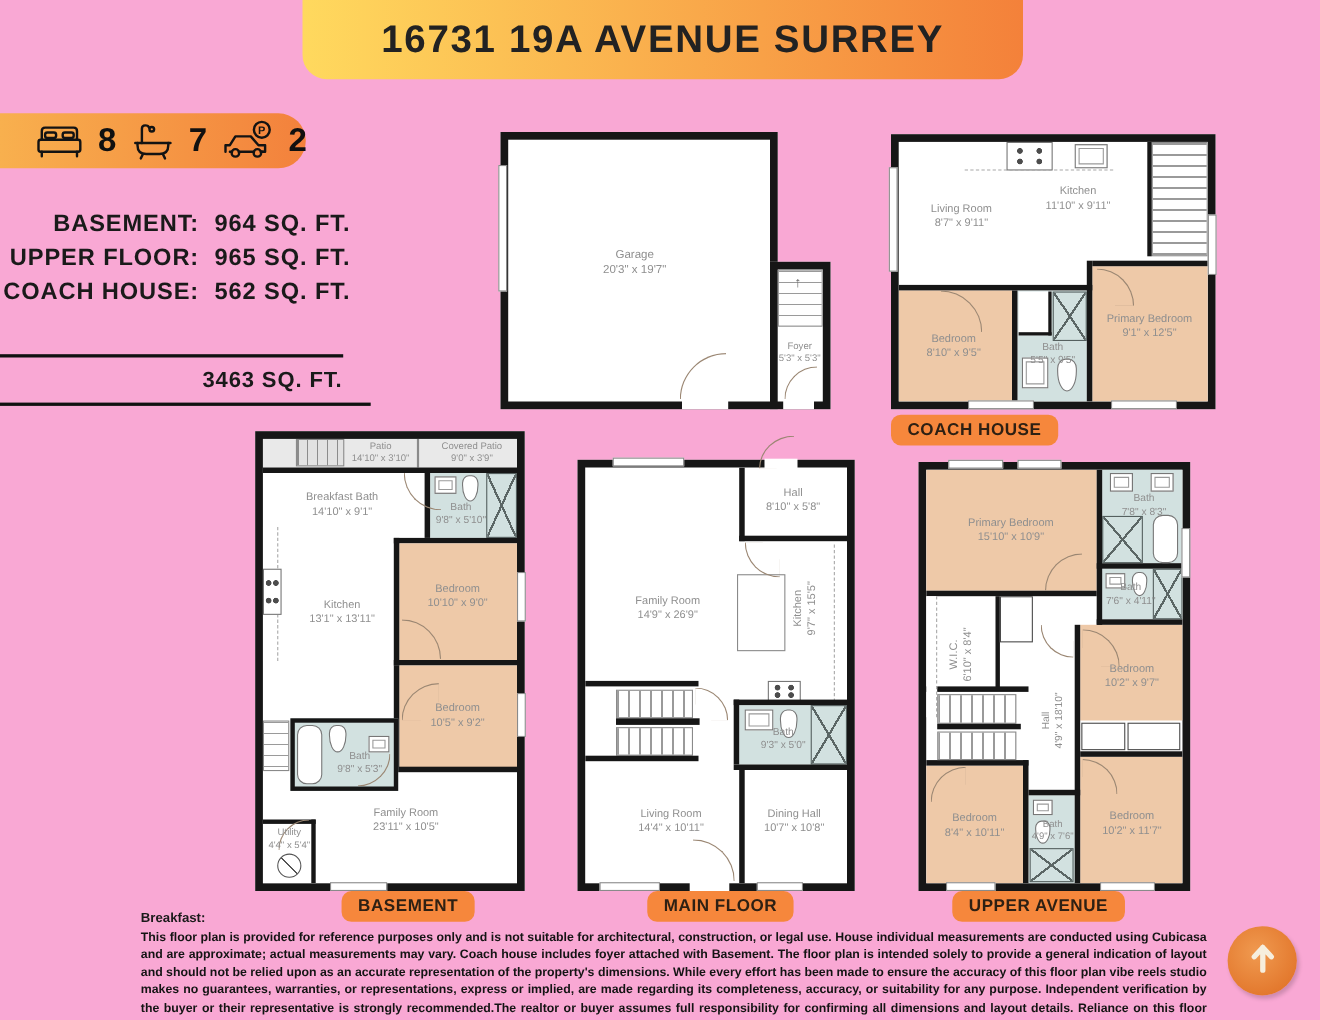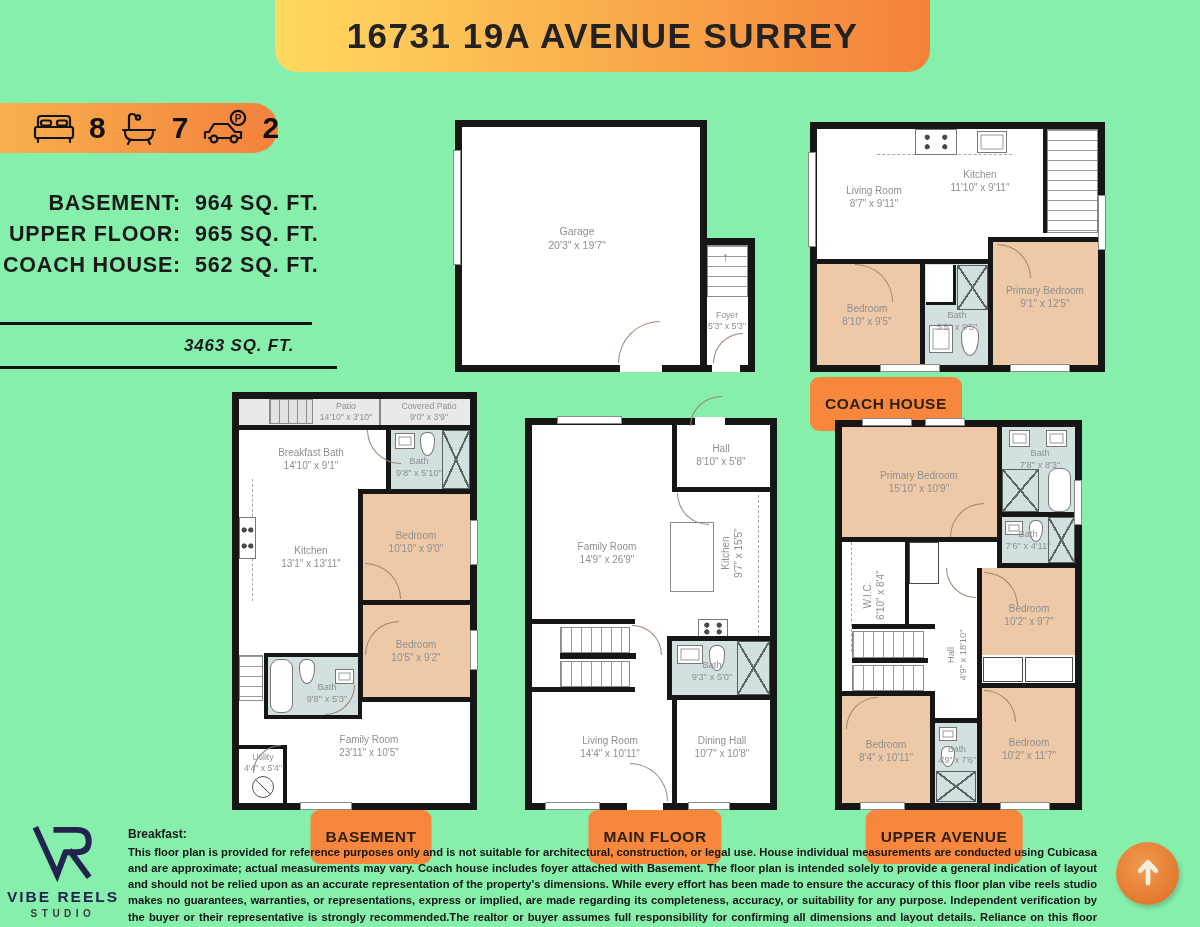--- a/index.html
+++ b/index.html
@@ -1,16 +1,16 @@
 <!DOCTYPE html>
 <html><head>
 <meta charset="utf-8">
 <style>
   html,body{margin:0;padding:0;background:#fff;}
-  #page{position:relative;width:1200px;height:927px;background:#86efac;overflow:hidden;
+  #page{position:relative;width:1200px;height:927px;background:#f9a8d4;overflow:hidden;
         font-family:"Liberation Sans",sans-serif;color:#1a1a1a;}
   .abs{position:absolute;}
   
   #banner{left:275px;top:0;width:655px;height:72px;border-radius:0 0 22px 22px;
     background:linear-gradient(90deg,#ffd95e,#f4813a);display:flex;align-items:center;justify-content:center;}
   #banner h1{margin:0;font-size:35px;font-weight:800;letter-spacing:1.5px;color:#222;}
   
   #stats{left:0;top:103px;width:278px;height:50px;border-radius:0 28px 28px 0;
     background:linear-gradient(90deg,#f8b04e,#f3813c);display:flex;align-items:center;gap:13px;padding-left:32px;box-sizing:border-box;}
   #stats .num{font-size:30px;font-weight:800;color:#101010;}
@@ -54,21 +54,21 @@
                      radial-gradient(circle at 28% 70%,#4c4c4c 2.3px,transparent 2.9px),
                      radial-gradient(circle at 72% 70%,#4c4c4c 2.3px,transparent 2.9px);}
   .counter{position:absolute;background:#fff;box-sizing:border-box;}
   .dash-b{border-bottom:1px dashed #a8a8a8;}
   .dash-r{border-right:1px dashed #a8a8a8;}
   .dash-l{border-left:1px dashed #a8a8a8;}
   .cbox{position:absolute;background:#fff;border:1.4px solid #4a4a4a;box-sizing:border-box;}
   .win{position:absolute;background:#fff;border:1px solid #8a8a8a;box-sizing:border-box;z-index:6;}
   .gap{position:absolute;background:#fff;z-index:6;}
   .fpill{position:absolute;background:#f6873c;color:#2e2013;font-weight:800;font-size:15.5px;
-         padding:18px 15px;border-radius:9px;letter-spacing:0.5px;white-space:nowrap;}
+         padding:5px 15px;border-radius:9px;letter-spacing:0.5px;white-space:nowrap;}
   .ctr{transform:translateX(-50%);}
   .uparrow{position:absolute;color:#6d6d6d;font-size:13px;}
   
   #logo{left:6px;top:824px;width:114px;text-align:center;}
   #logo .brand{font-size:15.5px;font-weight:800;letter-spacing:2px;color:#23234f;margin-top:2px;}
   #logo .sub{font-size:10px;font-weight:700;letter-spacing:4.5px;color:#3b3b3b;margin-top:2px;}
   #disc{left:128px;top:827px;width:969px;}
   #disc .dh{font-size:12px;font-weight:800;margin:0 0 3px 0;}
   #disc .db{font-size:11.2px;font-weight:700;line-height:1.44;text-align:justify;margin:0;color:#141414;}
   #north{left:1116px;top:842px;width:63px;height:63px;border-radius:50%;
@@ -127,21 +127,21 @@
         <span class="albl">UPPER FLOOR:</span>
         <span class="aval">965 SQ. FT.</span>
       </div>
     <div class="arow">
         <span class="albl">COACH HOUSE:</span>
         <span class="aval">562 SQ. FT.</span>
       </div>
   </div>
   <div class="sep" style="left:0;top:322px;width:312px;"></div>
   <div class="abs" style="left:0;top:330px;width:332px;display:flex;justify-content:flex-end;gap:14px;line-height:32px;">
-    <span class="aval" style="font-size:17px;width:148px;font-style:italic;">3463 SQ. FT.</span>
+    <span class="aval" style="font-size:20px;width:148px;">3463 SQ. FT.</span>
   </div>
   <div class="sep" style="left:0;top:366px;width:337px;"></div>
 
   <div class="plan" id="plan-garage" style="left:455px;top:120px;width:252px;height:252px;">
     <div class="rlabel" style="left:115px;top:112px;font-size:10.5px;">
       <span class="rn">Garage</span>
       <span class="rd">20'3" x 19'7"</span>
     </div>
     <div class="arc arc-tl" style="left:156px;top:194px;width:42px;height:42px;"></div>
   </div>
@@ -448,28 +448,20 @@
   <div class="win" style="left:1074px;top:480px;width:8px;height:45px;"></div>
   <div class="win" style="left:860px;top:802px;width:45px;height:8px;"></div>
   <div class="win" style="left:1000px;top:802px;width:50px;height:8px;"></div>
 
   <div class="gap" style="left:620px;top:364px;width:42px;height:8px;"></div>
   <div class="gap" style="left:712px;top:364px;width:28px;height:8px;"></div>
   <div class="gap" style="left:695px;top:417px;width:30px;height:9px;"></div>
   <div class="arc arc-tl" style="left:690px;top:396px;width:32px;height:30px;"></div>
   <div class="gap" style="left:627px;top:802px;width:36px;height:8px;"></div>
 
-  <div class="abs" id="logo">
-    <span><svg width="66" height="58" viewBox="0 0 100 86" fill="none" stroke="#23234f" stroke-width="9" stroke-linecap="square">
-          <path d="M10 8 L41 76 L53 44"></path>
-          <path d="M40 8 H71 Q89 8 89 25 Q89 42 71 42 H56 M62 42 L87 76"></path>
-        </svg></span>
-    <div class="brand">VIBE REELS</div>
-    <div class="sub">STUDIO</div>
-  </div>
 
   <div class="abs" id="disc">
     <p class="dh">Breakfast:</p>
     <p class="db">This floor plan is provided for reference purposes only and is not suitable for architectural, construction, or legal use. House individual measurements are conducted using Cubicasa and are approximate; actual measurements may vary. Coach house includes foyer attached with Basement. The floor plan is intended solely to provide a general indication of layout and should not be relied upon as an accurate representation of the property's dimensions. While every effort has been made to ensure the accuracy of this floor plan vibe reels studio makes no guarantees, warranties, or representations, express or implied, are made regarding its completeness, accuracy, or suitability for any purpose. Independent verification by the buyer or their representative is strongly recommended.The realtor or buyer assumes full responsibility for confirming all dimensions and layout details. Reliance on this floor plan is solely at the discretion and judgment of the client.</p>
   </div>
 
   <div class="abs" id="north">
     <span><svg width="40" height="40" viewBox="0 0 62 62" fill="none" stroke="#f6eedd" stroke-width="7.5" stroke-linecap="round" stroke-linejoin="round">
           <path d="M31 48 V16 M31 16 L19 29 M31 16 L43 29"></path>
         </svg></span>

